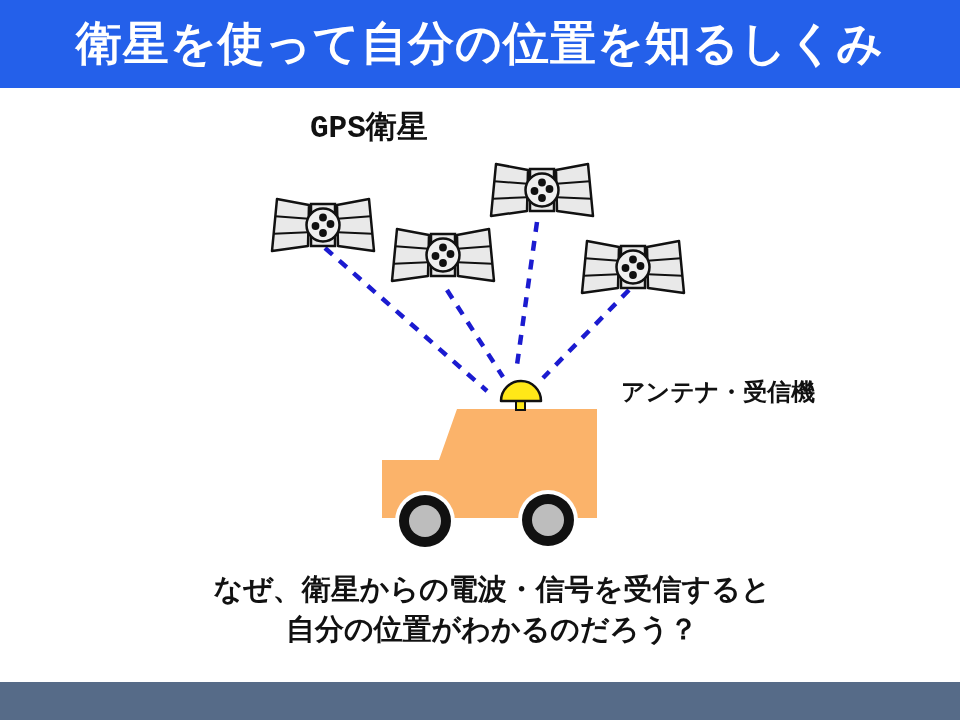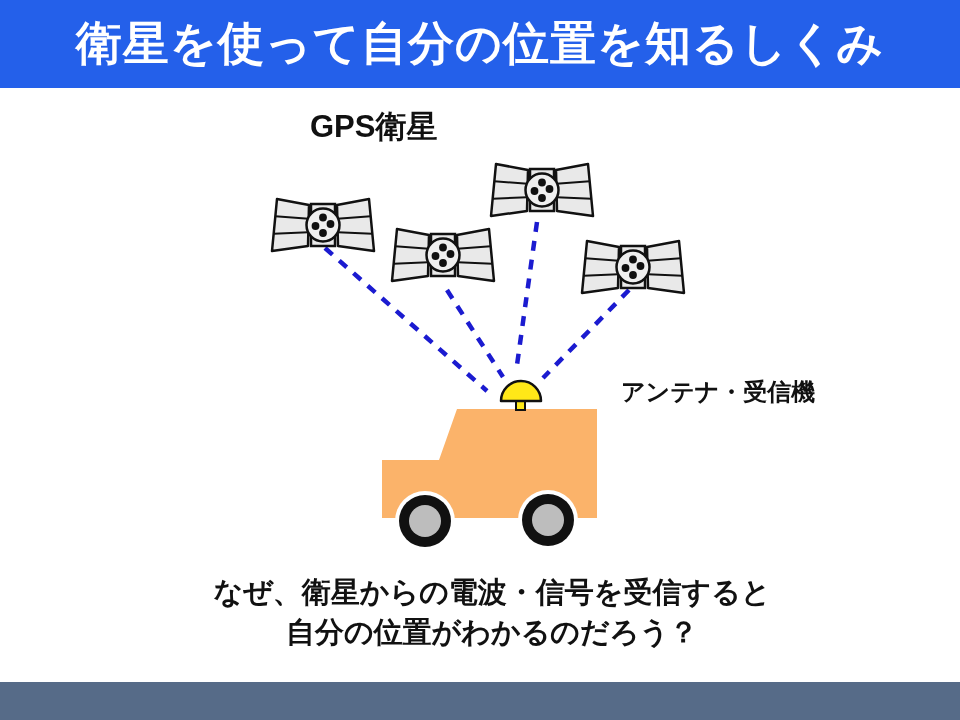--- a/index.html
+++ b/index.html
@@ -10,21 +10,21 @@
   }
   .banner{
     position:absolute;left:0;top:0;width:960px;height:88px;
     background:#2460EA;display:flex;align-items:center;justify-content:center;
   }
   .banner h1{
     margin:0;color:#ffffff;font-size:46px;font-weight:800;
     letter-spacing:1px;white-space:nowrap;
   }
   .diagram{
-    position:absolute;left:0;top:88px;width:960px;height:594px;
+    position:absolute;left:0;top:88px;width:960px;height:594px;font-family:Liberation Mono, monospace;
   }
   .diagram svg{position:absolute;left:0;top:0;}
   .lbl{
     position:absolute;color:#111;font-weight:800;white-space:nowrap;
   }
   .lbl-gps{left:310px;top:18px;font-size:31px;}
   .lbl-signal{left:193px;top:218px;font-size:30px;}
   .lbl-antenna{left:621px;top:288px;font-size:24px;}
   .question{
     position:absolute;left:12px;top:484px;width:960px;

